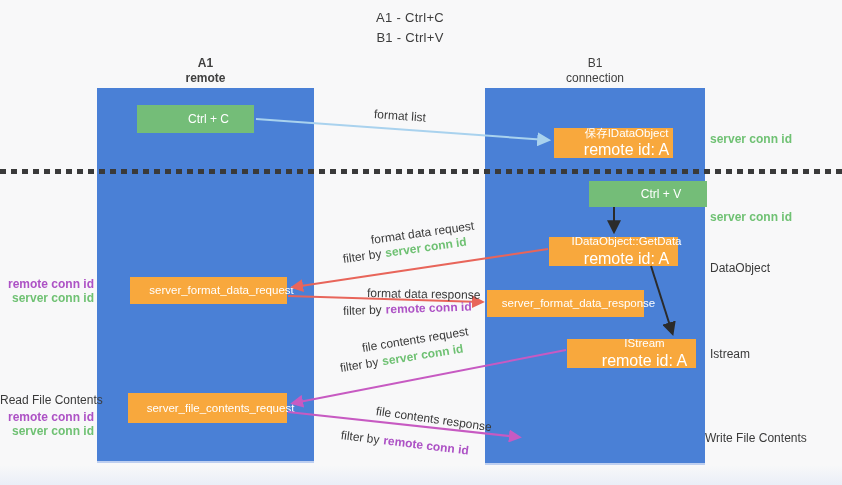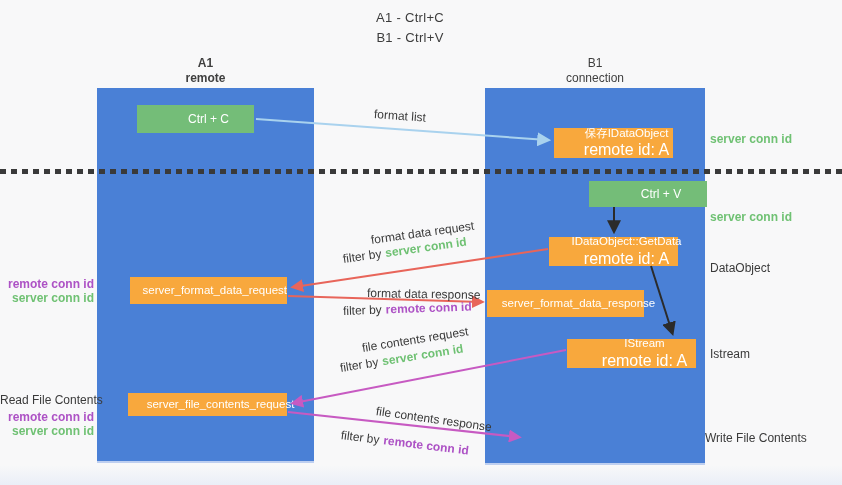--- a/index.html
+++ b/index.html
@@ -41,24 +41,24 @@
     color: #fff; text-align: center; z-index: 4; line-height: 1.25; padding-left: 26px;
   }
   .node.green  { background: #74bd78; font-size: 12px; }
   .node.orange { background: #f8a83d; font-size: 11.5px; }
   .node .l2 { font-size: 16px; }
 
   .n-ctrl-c    { left: 137px; top: 105px; width: 117px; height: 28px; }
   .n-save-do   { left: 554px; top: 128px; width: 119px; height: 30px; font-size: 11px; }
   .n-ctrl-v    { left: 555px; top: 181px; width: 118px; height: 26px; margin-left: 34px; }
   .n-getdata   { left: 549px; top: 237px; width: 129px; height: 29px; font-size: 11px; }
-  .n-fmt-req   { left: 130px; top: 277px; width: 157px; height: 27px; align-items: flex-end; }
+  .n-fmt-req   { left: 130px; top: 277px; width: 157px; height: 27px; }
   .n-fmt-resp  { left: 487px; top: 290px; width: 157px; height: 27px; }
   .n-istream   { left: 567px; top: 339px; width: 129px; height: 29px; font-size: 11px; }
-  .n-file-req  { left: 128px; top: 393px; width: 159px; height: 23px; }
+  .n-file-req  { left: 128px; top: 393px; width: 159px; height: 30px; }
   .n-file-resp { left: 524px; top: 426px; width: 160px; height: 27px; }
 
   
   svg.overlay { position: absolute; left: 0; top: 0; z-index: 6; pointer-events: none; }
 
   
   .alabel { font-size: 12px; color: #3a3a3a; white-space: nowrap; z-index: 7; transform-origin: left center; }
   .alabel .green  { color: #6fc173; font-weight: bold; }
   .alabel .purple { color: #ad52c5; font-weight: bold; }
   .alabel .pre { margin-right: 4px; }

